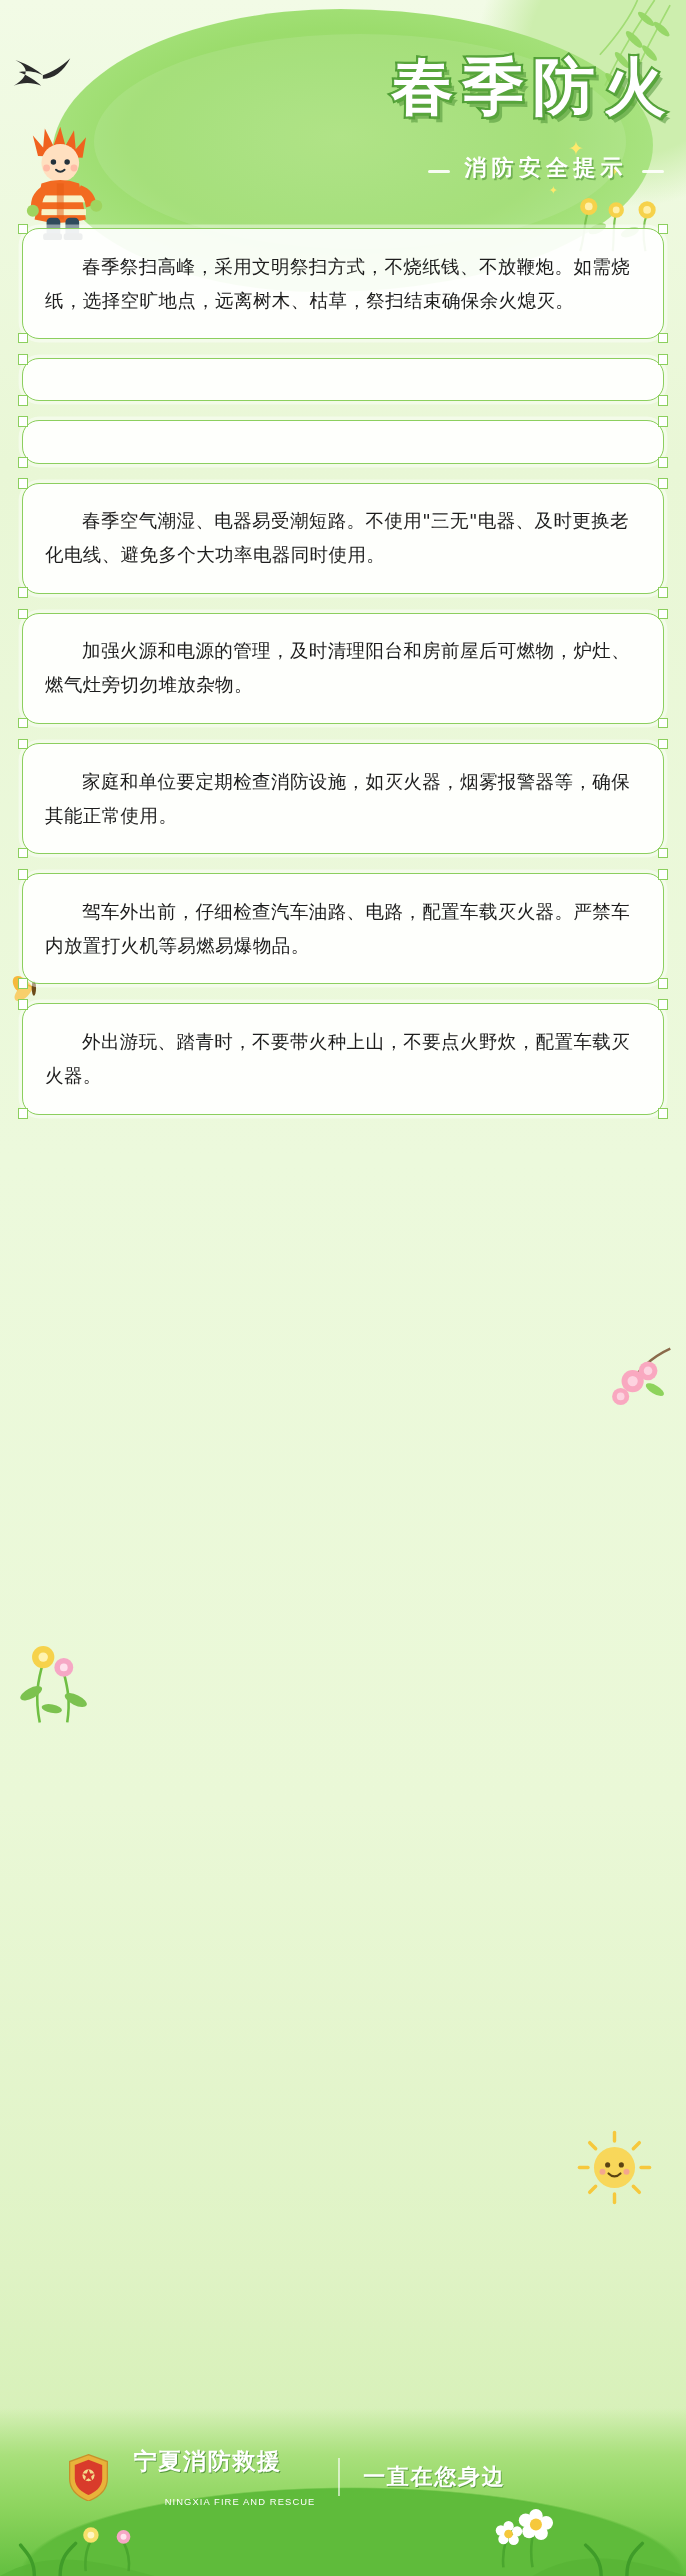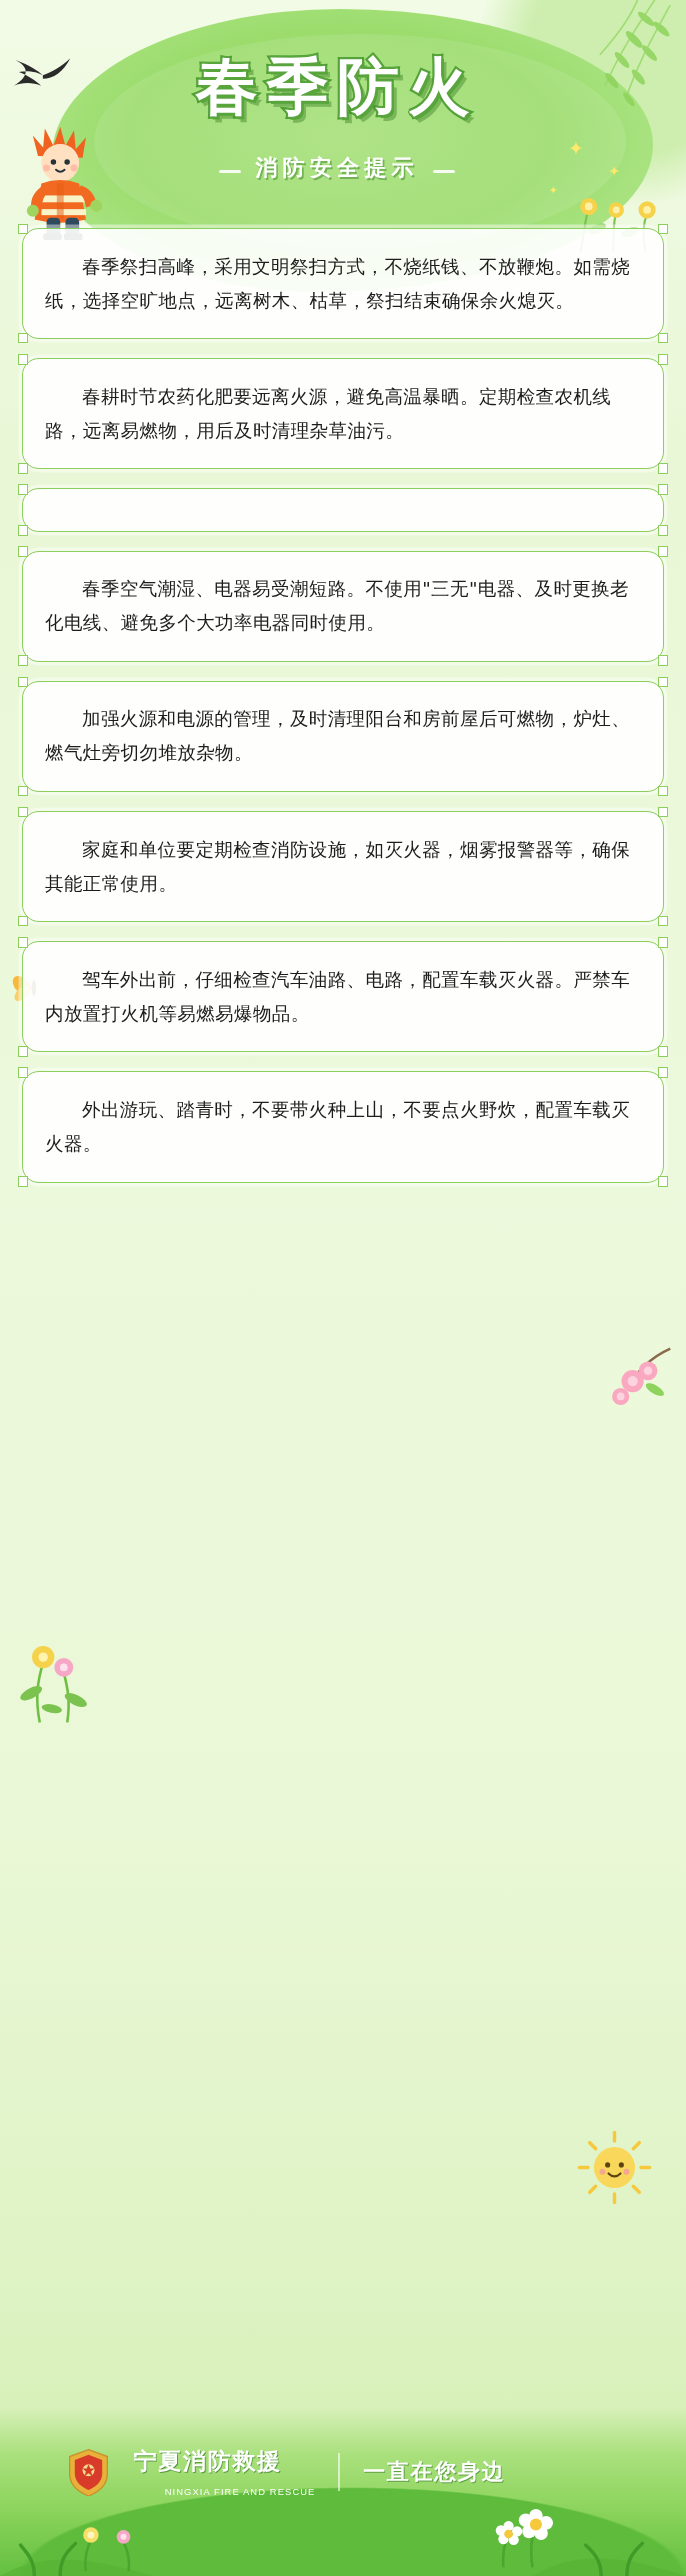--- a/index.html
+++ b/index.html
@@ -27,21 +27,21 @@
   }
   .hero-blob2{
     position:absolute;left:94px;top:34px;width:532px;height:215px;
     background:rgba(255,255,255,0.10);
     border-radius:50%;
   }
   .leaf-cluster{position:absolute;right:15.5px;top:0;width:146px;height:137px;opacity:.85;}
   .sparkle{position:absolute;color:#ffe96b;font-size:19px;}
 
   
-  .title-wrap{position:absolute;left:8px;top:45px;width:658px;text-align:center;}
+  .title-wrap{position:absolute;left:16px;top:45px;width:658px;text-align:right;}
   .main-title{
     display:inline-block;
     font-family:"DejaVu Sans","Liberation Sans",sans-serif;
     font-size:62px;font-weight:bold;letter-spacing:8.6px;
     color:#fff;
     text-shadow:
       0 0 0 #3f8f2b,
       2.6px 2.6px 0 #58a53c,
       -1.7px 0 0 #58a53c, 1.7px 0 0 #58a53c, 0 -1.7px 0 #58a53c, 0 1.7px 0 #58a53c,
       5.2px 6px 0 rgba(60,130,40,.45);
@@ -94,21 +94,21 @@
   }
   .footer-inner{
     position:absolute;left:0;top:38px;width:571px;
     display:flex;align-items:center;justify-content:center;gap:23px;
   }
   .badge{
     width:45px;height:48px;position:relative;flex:0 0 auto;
   }
   .org-cn{font-size:23px;font-weight:bold;color:#ffffff;letter-spacing:1.7px;
     text-shadow:0.9px 0.9px 0 rgba(40,110,30,.6);font-family:"DejaVu Sans","Liberation Sans",sans-serif;}
-  .org-en{font-size:9.4px;color:#ffffff;letter-spacing:1.1px;margin-top:9px;padding-left:31px;}
+  .org-en{font-size:9.4px;color:#ffffff;letter-spacing:1.1px;margin-top:19px;padding-left:31px;}
   .slogan{
     font-size:22px;color:#ffffff;font-weight:bold;letter-spacing:1.7px;
     text-shadow:0.9px 0.9px 0 rgba(40,110,30,.55);
     font-family:"DejaVu Sans","Liberation Sans",sans-serif;
   }
   .divider-v{width:1.7px;height:38px;background:rgba(255,255,255,.6);}
   .deco-butterfly{position:absolute;left:6.9px;top:962px;}
   .deco-sun{position:absolute;right:34px;top:2129px;}
   .deco-blossom{position:absolute;right:15.5px;top:1340px;}
   .deco-yellowflower{position:absolute;left:13.7px;top:1614px;}
@@ -284,21 +284,20 @@
       <span class="corner c-bl"></span>
       <span class="corner c-br"></span>
       <p>春季祭扫高峰，采用文明祭扫方式，不烧纸钱、不放鞭炮。如需烧纸，选择空旷地点，远离树木、枯草，祭扫结束确保余火熄灭。</p>
     </div>
 
     <div class="card">
       <span class="corner c-tl"></span>
       <span class="corner c-tr"></span>
       <span class="corner c-bl"></span>
       <span class="corner c-br"></span>
-      <p>春耕时节农药化肥要远离火源，避免高温暴晒。定期检查农机线路，远离易燃物，用后及时清理杂草油污。</p>
     </div>
 
     <div class="card">
       <span class="corner c-tl"></span>
       <span class="corner c-tr"></span>
       <span class="corner c-bl"></span>
       <span class="corner c-br"></span>
     </div>
 
     <div class="card">

